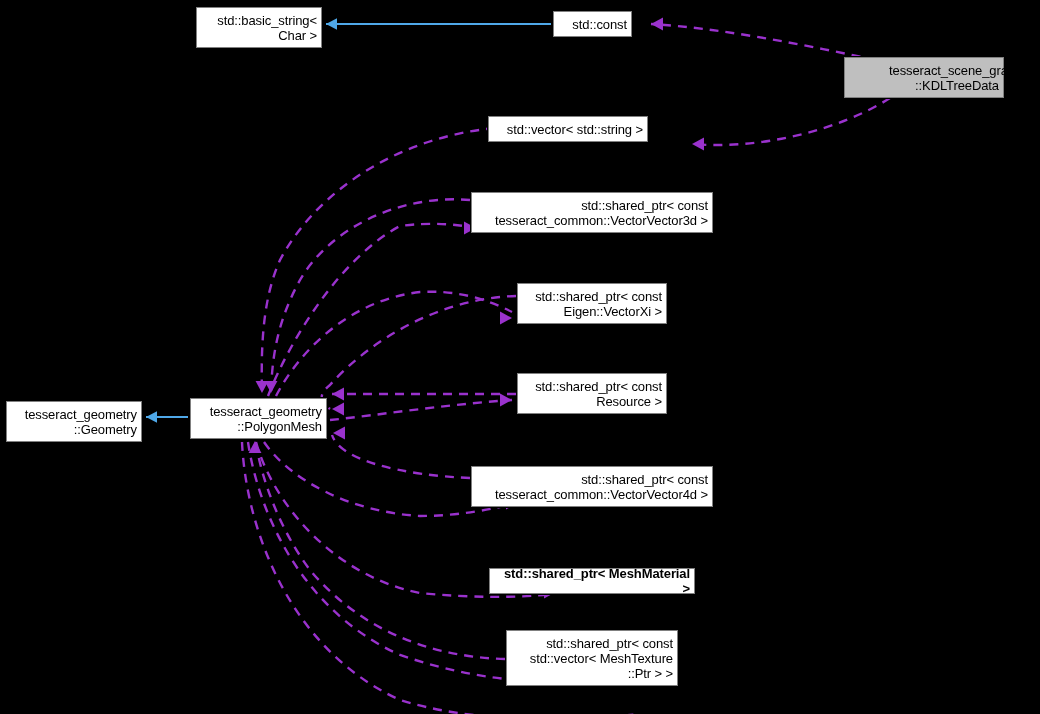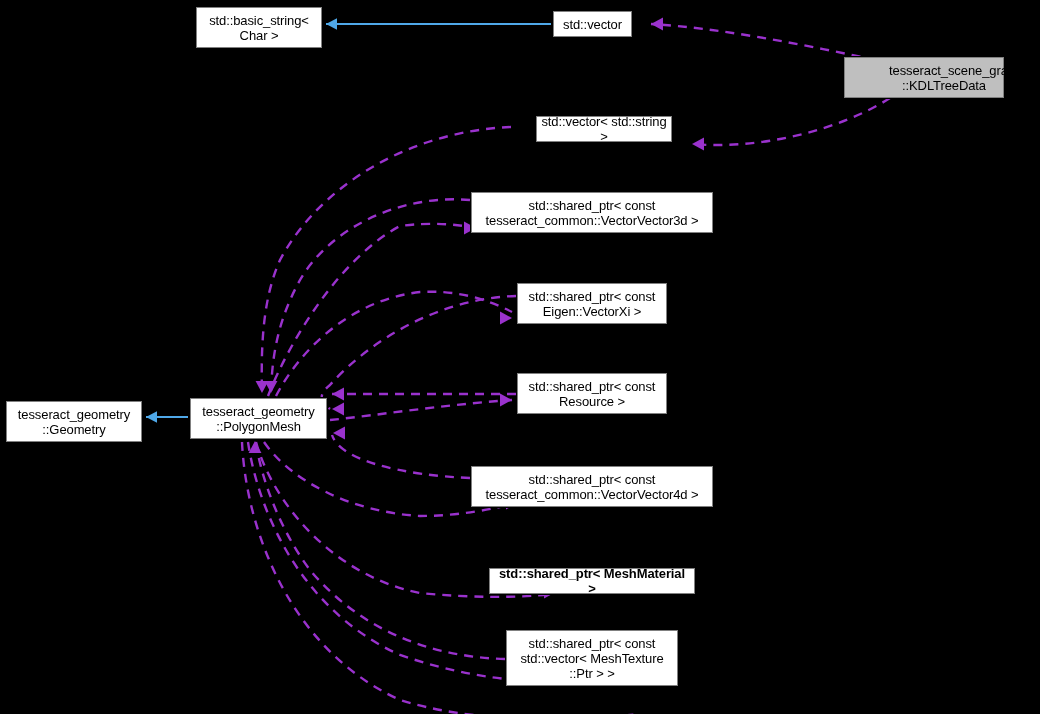--- a/index.html
+++ b/index.html
@@ -24,21 +24,21 @@
   }
   .node {
     position: absolute;
     box-sizing: border-box;
     border: 1px solid #808080;
     outline: 1px solid #000000;
     background: #ffffff;
     color: #000000;
     font-size: 13px;
     line-height: 15px;
-    text-align: center;
+    text-align: right;
     display: flex;
     align-items: center;
     justify-content: center;
     white-space: pre-line;
     letter-spacing: -0.1px;
     z-index: 5;
     box-shadow: 1px 1px 0 0 #4d4d4d;
   }
   .node.highlight {
     background: #bfbfbf;
@@ -84,24 +84,24 @@
       <path d="M 248,442 C 258,510 300,610 400,655 C 450,672 490,678 518,680" fill="none" stroke="#9a32cd" stroke-width="2.4" stroke-dasharray="9,7"></path>
       <polygon points="522,680 510,673.5714285714286 510,686.4285714285714" fill="#9a32cd"></polygon>
       <path d="M 505,659 C 430,657 360,630 310,570 C 280,530 262,480 256,444" fill="none" stroke="#9a32cd" stroke-width="2.4" stroke-dasharray="9,7"></path>
       <polygon points="255,441 248.57142857142858,453 261.42857142857144,453" fill="#9a32cd"></polygon>
       <path d="M 188,417 L 146,417" fill="none" stroke="#4fa8e8" stroke-width="2.2"></path>
       <polygon points="146,417 157,411.2857142857143 157,422.7142857142857" fill="#4fa8e8"></polygon>
       <path d="M 242,442 C 246,530 290,650 400,700 C 470,722 560,722 640,714" fill="none" stroke="#9a32cd" stroke-width="2.4" stroke-dasharray="9,7"></path>
     </svg>
 <div class="node" style="left: 196px; top: 7px; width: 126px; height: 41px;"><span class="node-label">std::basic_string&lt;
 Char &gt;</span></div>
-    <div class="node" style="left: 553px; top: 11px; width: 79px; height: 26px;"><span class="node-label">std::vector</span></div>
+    <div class="node" style="left: 553px; top: 11px; width: 79px; height: 26px;"><span class="node-label">std::const</span></div>
     <div class="node highlight" style="left: 844px; top: 57px; width: 160px; height: 41px; padding-left: 40px;"><span class="node-label">tesseract_scene_graph
 ::KDLTreeData</span></div>
-    <div class="node" style="left: 536px; top: 116px; width: 136px; height: 26px;"><span class="node-label">std::vector&lt; std::string &gt;</span></div>
+    <div class="node" style="left: 488px; top: 116px; width: 160px; height: 26px;"><span class="node-label">std::vector&lt; std::string &gt;</span></div>
     <div class="node" style="left: 471px; top: 192px; width: 242px; height: 41px;"><span class="node-label">std::shared_ptr&lt; const
 tesseract_common::VectorVector3d &gt;</span></div>
     <div class="node" style="left: 517px; top: 283px; width: 150px; height: 41px;"><span class="node-label">std::shared_ptr&lt; const
 Eigen::VectorXi &gt;</span></div>
     <div class="node" style="left: 517px; top: 373px; width: 150px; height: 41px;"><span class="node-label">std::shared_ptr&lt; const
 Resource &gt;</span></div>
     <div class="node" style="left: 6px; top: 401px; width: 136px; height: 41px;"><span class="node-label">tesseract_geometry
 ::Geometry</span></div>
     <div class="node" style="left: 190px; top: 398px; width: 137px; height: 41px;"><span class="node-label">tesseract_geometry
 ::PolygonMesh</span></div>

